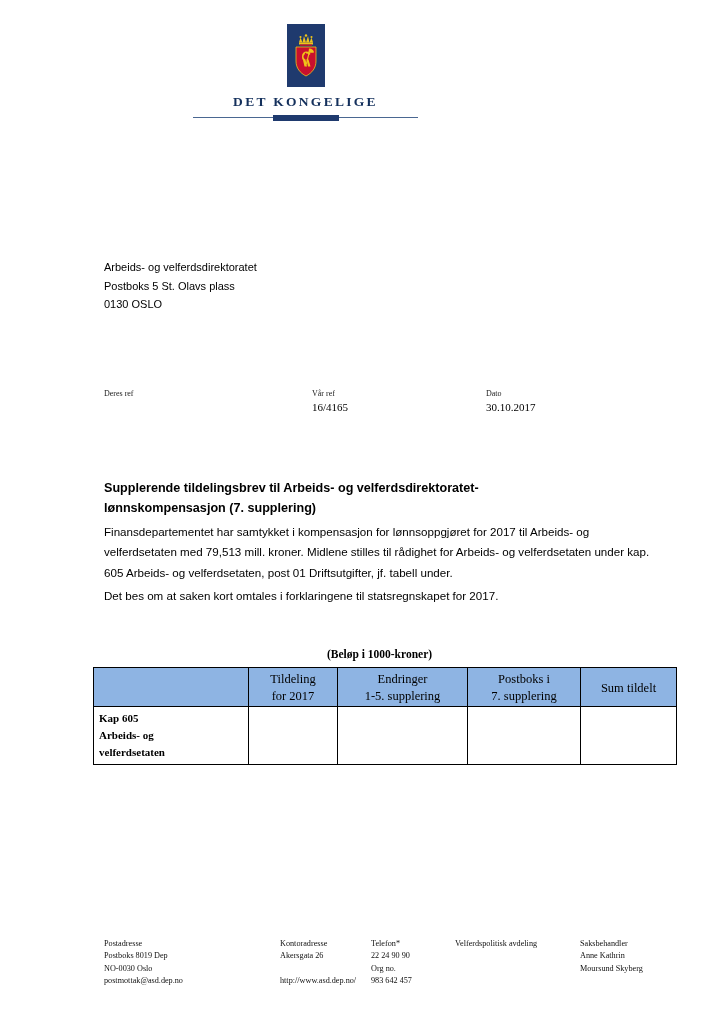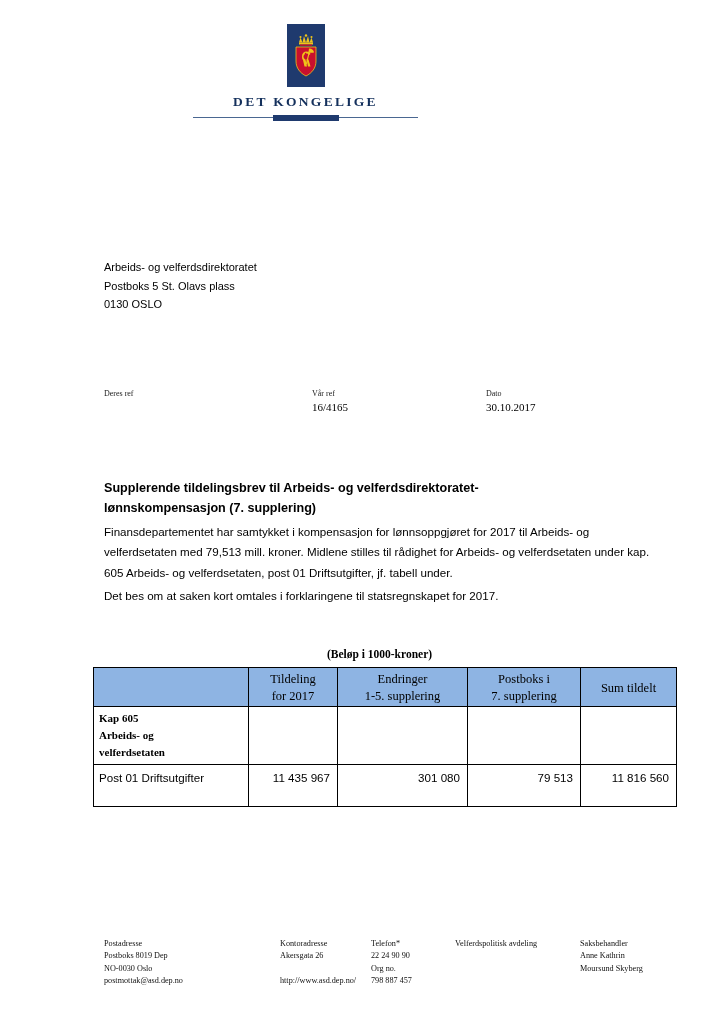--- a/index.html
+++ b/index.html
@@ -316,48 +316,41 @@
       <td class="grp-cell">
         <div>Kap 605</div>
         <div>Arbeids- og</div>
         <div>velferdsetaten</div>
       </td>
       <td class="grp-blank"></td>
       <td class="grp-blank"></td>
       <td class="grp-blank"></td>
       <td class="grp-blank"></td>
     </tr>
-    <tr>
-      <td class="data-label">Post 01 Driftsutgifter</td>
-      <td class="data-num">11 435 967</td>
-      <td class="data-num">301 080</td>
-      <td class="data-num">79 513</td>
-      <td class="data-num">11 816 560</td>
-    </tr>
   </tbody>
 </table>
 
 <div class="footer">
   <div class="fcol f1">
     <div class="fline">Postadresse</div>
     <div class="fline">Postboks 8019 Dep</div>
     <div class="fline">NO-0030 Oslo</div>
     <div class="fline">postmottak@asd.dep.no</div>
   </div>
   <div class="fcol f2">
     <div class="fline">Kontoradresse</div>
     <div class="fline">Akersgata 26</div>
     <div class="fline">&nbsp;</div>
     <div class="fline">http://www.asd.dep.no/</div>
   </div>
   <div class="fcol f3">
     <div class="fline">Telefon*</div>
     <div class="fline">22 24 90 90</div>
     <div class="fline">Org no.</div>
-    <div class="fline">798 887 457</div>
+    <div class="fline">983 642 457</div>
   </div>
   <div class="fcol f4">
     <div class="fline">Velferdspolitisk avdeling</div>
   </div>
   <div class="fcol f5">
     <div class="fline">Saksbehandler</div>
     <div class="fline">Anne Kathrin</div>
     <div class="fline">Moursund Skyberg</div>
   </div>
 </div>

